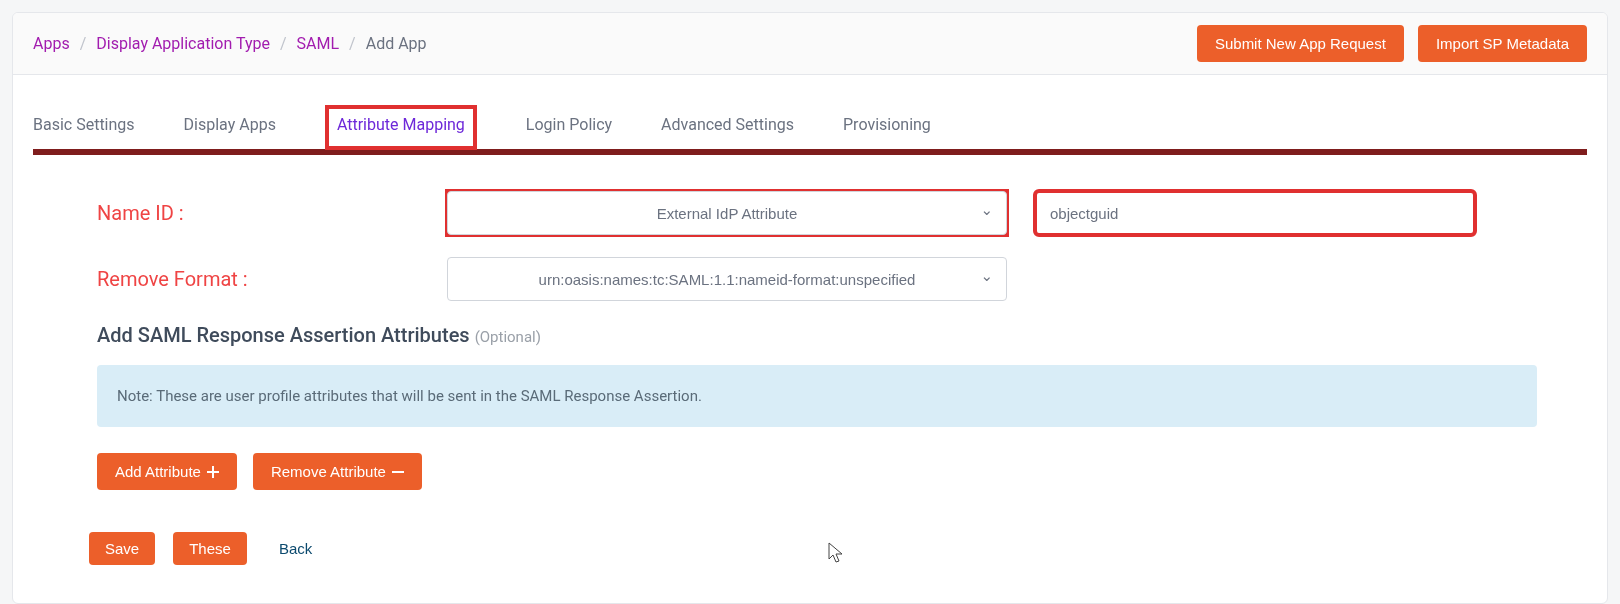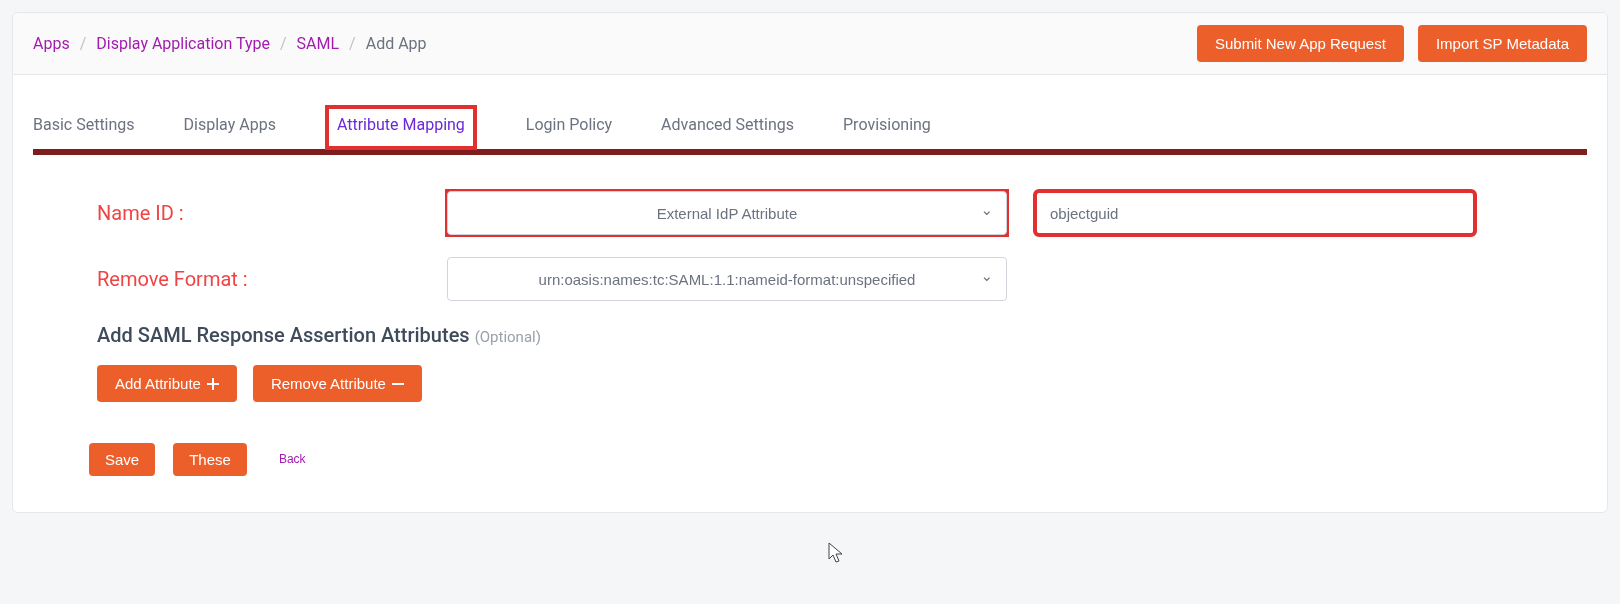--- a/index.html
+++ b/index.html
@@ -45,25 +45,25 @@
     border-radius: 4px;
     padding: 10px 18px;
     font-size: 15px;
     cursor: pointer;
     display: inline-flex;
     align-items: center;
     gap: 6px;
   }
   .btn-light {
     background: transparent;
-    color: #a21caf;
+    color: #0c4a6e;
     border: none;
     border-radius: 4px;
     padding: 10px 14px;
-    font-size: 12px;
+    font-size: 15px;
     cursor: pointer;
   }
   .tabs-wrap { padding: 0 20px; }
   .tabs {
     display: flex;
     gap: 49px;
     border-bottom: 6px solid #7f1d1d;
     padding-top: 30px;
   }
   .tab {
@@ -227,20 +227,21 @@
           <option>urn:oasis:names:tc:SAML:1.1:nameid-format:unspecified</option>
         </select>
       </div>
     </div>
 
     <h2 class="section-title">
       <span>Add SAML Response Assertion Attributes</span>
       <span class="optional">(Optional)</span>
     </h2>
 
+    <div class="note-box">Note: These are user profile attributes that will be sent in the SAML Response Assertion.</div>
 
     <div class="attr-buttons">
       <button class="btn-orange">
         <span>Add Attribute</span>
         <span class="plus-icon"></span>
       </button>
       <button class="btn-orange">
         <span>Remove Attribute</span>
         <span class="minus-icon"></span>
       </button>

